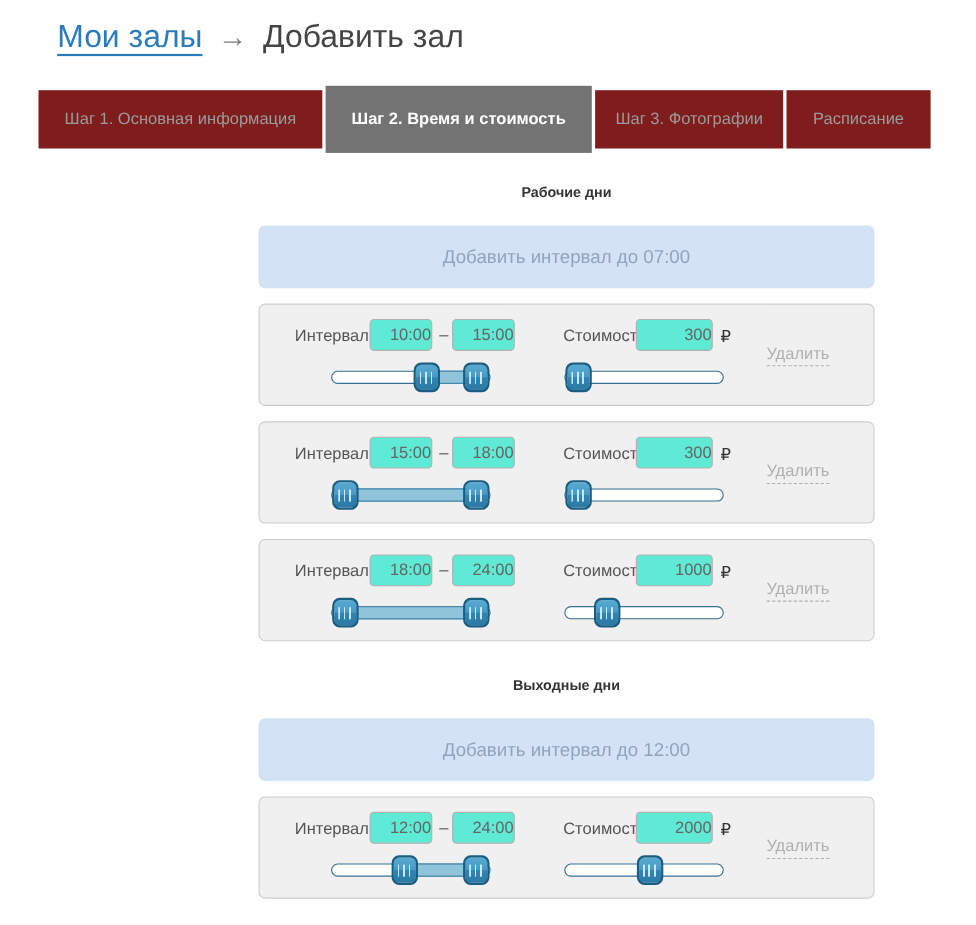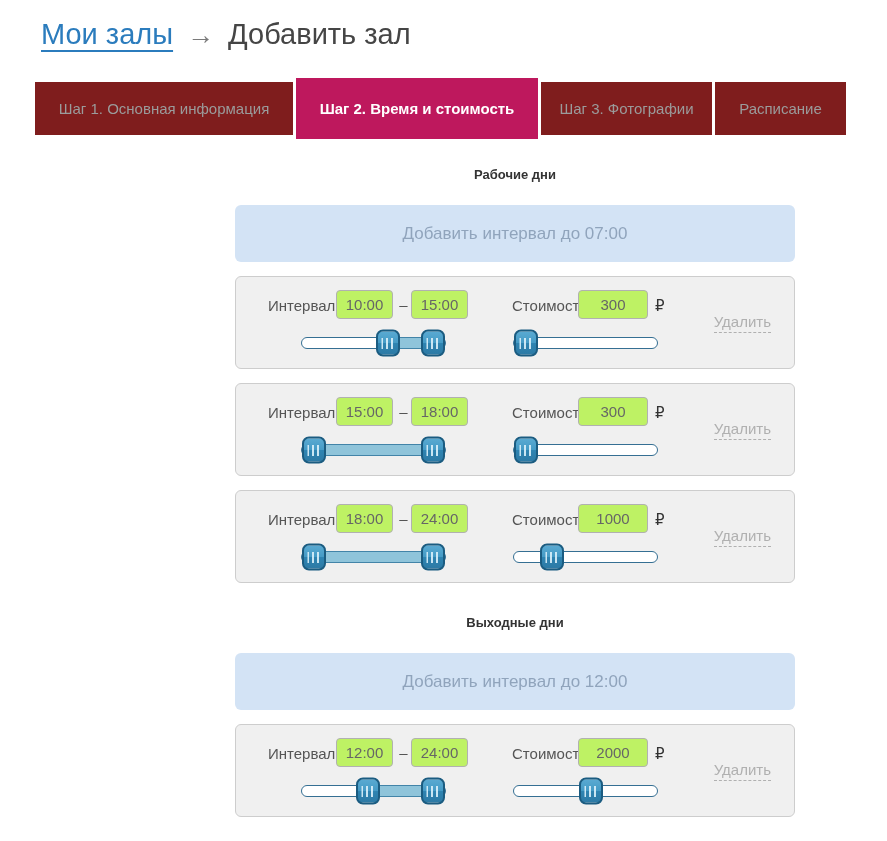--- a/index.html
+++ b/index.html
@@ -8,21 +8,21 @@
     background: #ffffff;
     font-family: "Liberation Sans", "DejaVu Sans", sans-serif;
   }
   body {
     width: 887px;
     height: 841px;
     overflow: hidden;
   }
   
   .page-header {
-    margin: 18px 0 0 41px;
+    margin: 18px 0 0 52px;
     font-size: 29px;
     display: flex;
     align-items: baseline;
     gap: 14px;
   }
   .crumb-link {
     color: #2b7cbd;
     text-decoration: underline;
     text-decoration-thickness: 2px;
     text-underline-offset: 6px;
@@ -48,21 +48,21 @@
     align-items: center;
     justify-content: center;
     cursor: pointer;
     box-sizing: border-box;
   }
   .tab-1 { flex: 0 0 258px; }
   .tab-2 { flex: 0 0 242px; }
   .tab-3 { flex: 0 0 171px; }
   .tab-4 { flex: 0 0 131px; }
   .tab.active {
-    background: #be185d;
+    background: #737373;
     color: #ffffff;
     font-weight: bold;
     height: 61px;
     margin-top: -4px;
   }
 
   
   .content { width: 560px; margin-left: 235px; }
   .section-title {
     text-align: center;
@@ -96,36 +96,36 @@
   }
   .lbl { position: absolute; top: 20px; font-size: 15px; color: #555555; }
   .lbl-interval { left: 32px; }
   .lbl-price { left: 276px; }
   .dash { position: absolute; left: 160px; top: 19px; width: 15px; text-align: center; color: #555; font-size: 15px; }
   .inp {
     position: absolute;
     top: 13px;
     height: 29px;
     box-sizing: border-box;
-    background: #bef264;
+    background: #5eead4;
     border: 1px solid #b1b1b1;
     border-radius: 4px;
-    text-align: center;
+    text-align: right;
     font-size: 15px;
     color: #666666;
     font-family: inherit;
     padding: 0;
   }
   .inp-from { left: 100px; width: 57px; }
   .inp-to { left: 175px; width: 57px; }
   .inp-price { left: 342px; width: 70px; }
   .ruble { position: absolute; left: 419px; top: 20px; font-size: 15px; color: #333333; }
   .del {
     position: absolute;
-    right: 23px;
+    right: 40px;
     top: 36px;
     font-size: 15px;
     color: #b0b0b0;
     border-bottom: 1px dashed #b0b0b0;
     cursor: pointer;
     line-height: 1.25;
   }
 
   
   .slider {

